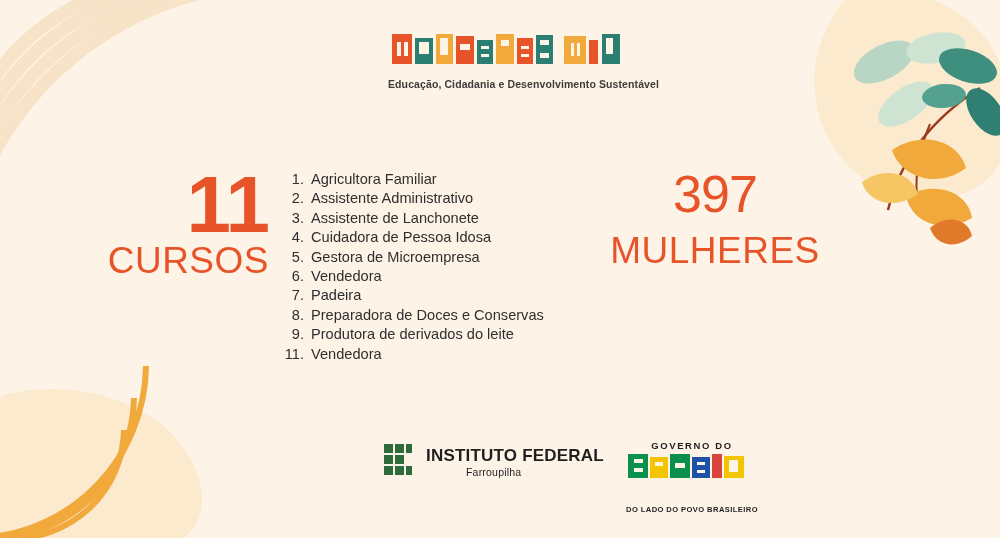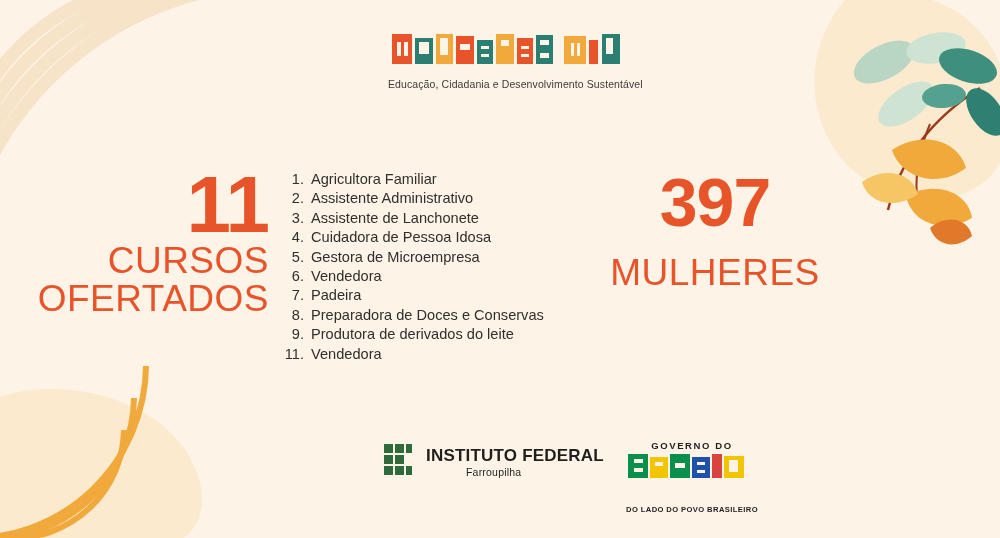--- a/index.html
+++ b/index.html
@@ -16,21 +16,21 @@
   .bg-svg { position:absolute; inset:0; width:1000px; height:538px; }
 
   
   .logo-wrap {
     position:absolute; left:388px; top:28px; width:240px; text-align:center;
   }
   .logo-letters { line-height:0; }
   .logo-sub {
     margin-top:4px;
     font-size:10.5px;
-    font-weight:normal;
+    font-weight:bold;
     color:#3c3c3c;
     letter-spacing:.1px;
     white-space:nowrap;
   }
 
   
   .left-block {
     position:absolute; left:34px; top:168px; width:235px; text-align:right;
     color:#e8542a;
   }
@@ -49,24 +49,24 @@
     color:#2f2f2f; font-size:14.6px; line-height:19.4px;
   }
   .course-list ol { margin:0; padding:0; list-style:none; }
   .course-list li { display:flex; }
   .course-num { width:26px; text-align:right; padding-right:7px; }
   .course-txt { white-space:nowrap; }
 
   
   .right-block { position:absolute; left:590px; top:170px; width:250px; text-align:center; }
   .big-397 {
-    font-size:68px; font-weight:bold; color:#e8542a; line-height:.95; letter-spacing:-1px;
+    font-size:52px; font-weight:normal; color:#e8542a; line-height:.95; letter-spacing:-1px;
   }
   .mulheres {
-    font-size:37px; color:#e8542a; line-height:1.1; margin-top:18px; letter-spacing:.5px;
+    font-size:37px; color:#e8542a; line-height:1.1; margin-top:12px; letter-spacing:.5px;
   }
   .tagline {
     margin-top:16px; color:#2a7f72; font-size:19.5px; line-height:25px;
   }
 
   
   .if-logo { position:absolute; left:384px; top:444px; display:flex; align-items:center; }
   .if-mark { width:34px; height:36px; position:relative; margin-right:8px; }
   .if-text-wrap { line-height:1; }
   .if-name { font-size:17px; font-weight:bold; color:#1f1f1f; letter-spacing:.2px; }
@@ -154,21 +154,20 @@
         </g>
       </svg>
     </div>
     <div class="logo-sub">Educação, Cidadania e Desenvolvimento Sustentável</div>
   </div>
 
   <div class="left-block">
     <div class="big-11">11</div>
     <div class="cursos">
       <div>CURSOS</div>
-      <div>OFERTADOS</div>
     </div>
   </div>
 
   <div class="course-list">
     <ol>
       <li>
           <span class="course-num">1.</span>
           <span class="course-txt">Agricultora Familiar</span>
         </li>
       <li>

